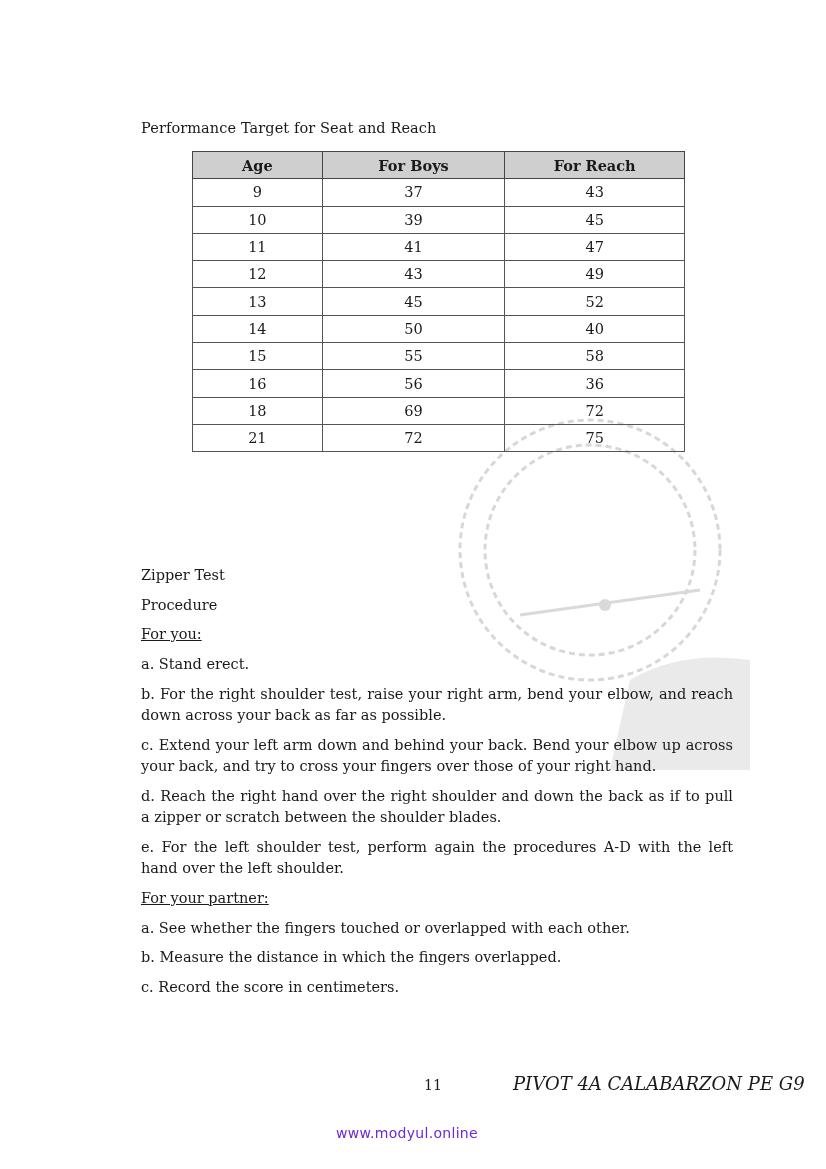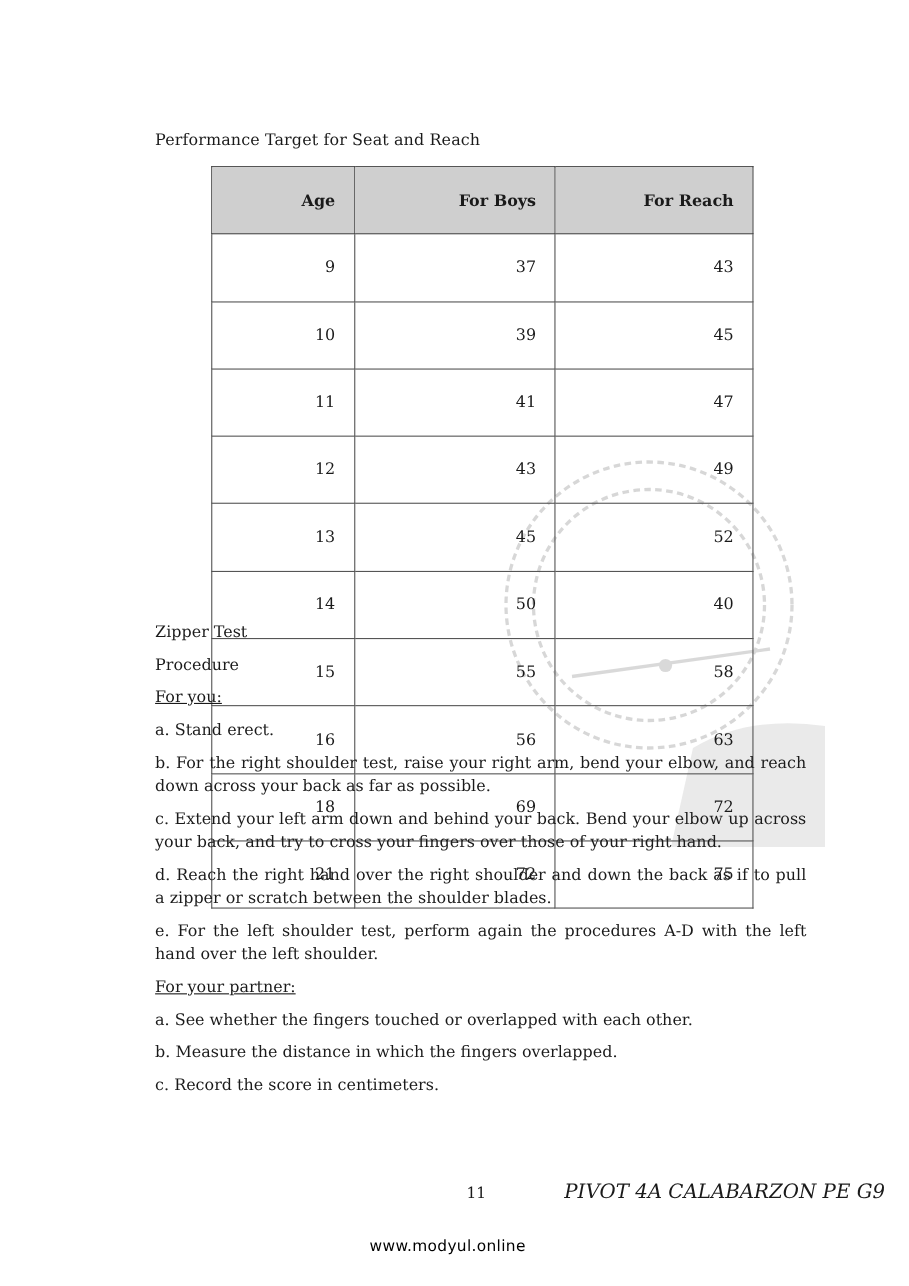--- a/index.html
+++ b/index.html
@@ -35,23 +35,23 @@
     table.targets {
       position: absolute;
       left: 192px;
       top: 151px;
       width: 493px;
       border-collapse: collapse;
       font-size: 14.5px;
     }
     table.targets th, table.targets td {
       border: 1px solid #555;
-      text-align: right;
+      text-align: center;
       height: 26.3px;
-      padding: 17px;
+      padding: 0;
       position: relative;
     }
     table.targets th {
       background: #cfcfcf;
       font-weight: bold;
       border-color: #444;
     }
     table.targets col.c1 { width: 130px; }
     table.targets col.c2 { width: 183px; }
     table.targets col.c3 { width: 180px; }
@@ -76,21 +76,21 @@
       top: 1073px;
       font-size: 18px;
       font-style: italic;
     }
     .site {
       position: absolute;
       left: 336px;
       top: 1125px;
       font-family: "DejaVu Sans", "Liberation Sans", sans-serif;
       font-size: 14px;
-      color: #000000;
+      color: #6d28d9;
       letter-spacing: 0.3px;
     }
   </style>
 </head>
 <body>
 
 <svg class="watermark" viewBox="0 0 380 380">
   <g fill="none" stroke="#b8b8b8" stroke-width="3" stroke-dasharray="6 4">
     <circle cx="210" cy="160" r="130"></circle>
     <circle cx="210" cy="160" r="105"></circle>
@@ -147,21 +147,21 @@
         <td>40</td>
       </tr>
     <tr>
         <td>15</td>
         <td>55</td>
         <td>58</td>
       </tr>
     <tr>
         <td>16</td>
         <td>56</td>
-        <td>63</td>
+        <td>36</td>
       </tr>
     <tr>
         <td>18</td>
         <td>69</td>
         <td>72</td>
       </tr>
     <tr>
         <td>21</td>
         <td>72</td>
         <td>75</td>

